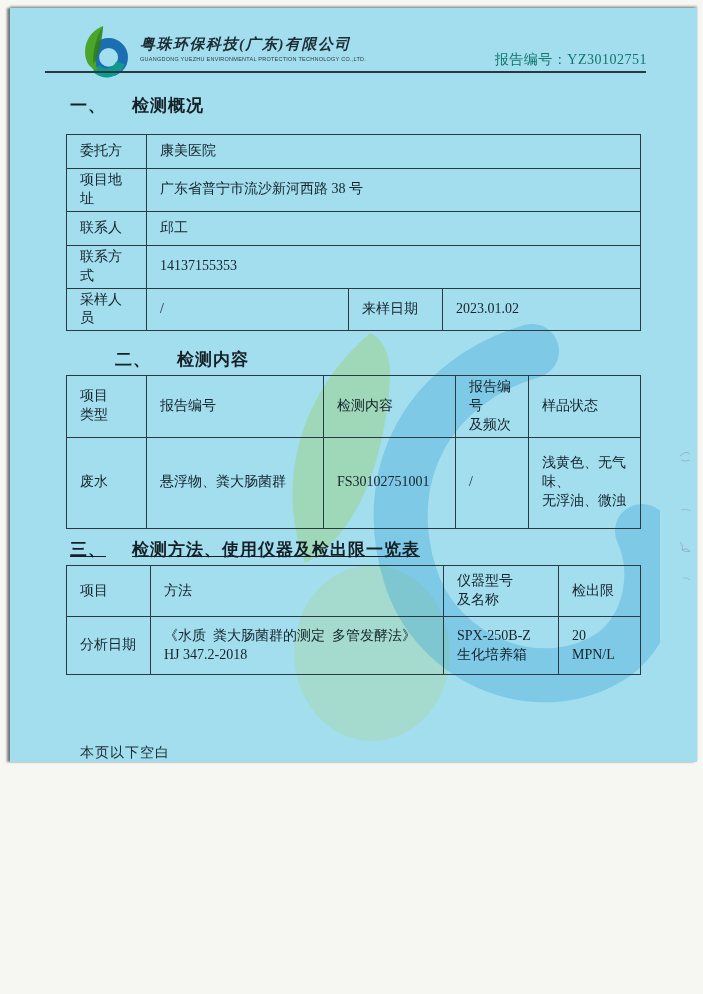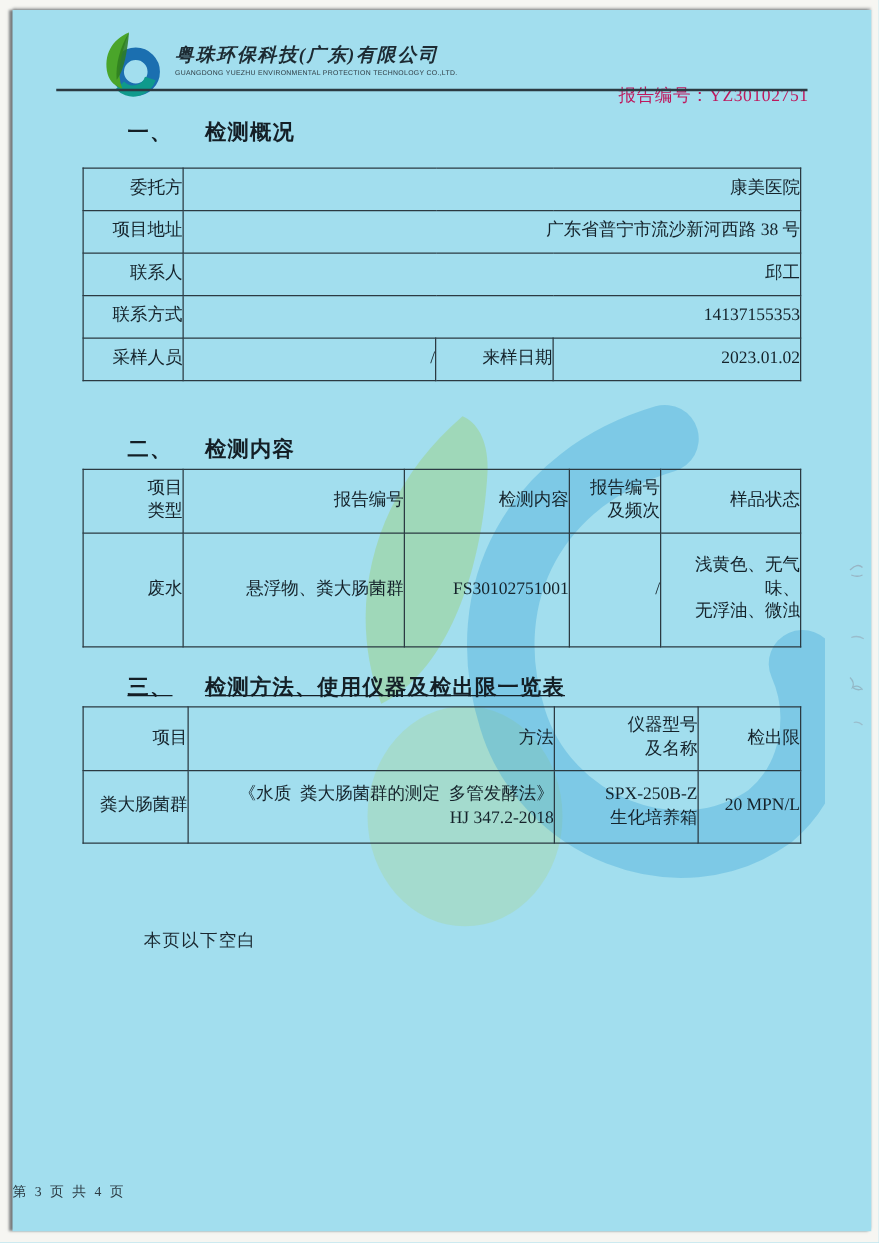--- a/index.html
+++ b/index.html
@@ -4,63 +4,63 @@
 <style>
   html,body{margin:0;padding:0;}
   body{
     width:703px;height:994px;position:relative;
     background:#f6f6f2;
     font-family:"Liberation Serif","DejaVu Serif",serif;
     color:#18262e;
     overflow:hidden;
   }
   .page{
-    position:absolute;left:10px;top:8px;width:687px;height:977px;
+    position:absolute;left:10px;top:8px;width:687px;height:754px;
     background:#a2deee;
     box-shadow:-3px 0 2px rgba(30,35,40,.55), 0 -2px 2px rgba(60,65,70,.35);
     overflow:hidden;
   }
   
   .watermark{position:absolute;left:250px;top:315px;width:400px;height:430px;pointer-events:none;}
   
   .hdr-rule{position:absolute;left:35px;top:63px;width:601px;height:2px;background:#2b3a42;}
   .logo{position:absolute;left:68px;top:17px;width:54px;height:54px;}
   .company{position:absolute;left:130px;top:27px;}
   .company-cn{
     font-size:15px;font-weight:bold;font-style:italic;letter-spacing:1.5px;
     color:#1d2b33;
   }
   .company-en{
     font-size:5.5px;letter-spacing:.25px;color:#2e3c44;margin-top:2px;
     font-family:"Liberation Sans",sans-serif;
   }
   .report-no{
-    position:absolute;right:50px;top:60px;font-size:14px;letter-spacing:.5px;color:#be185d;
+    position:absolute;right:50px;top:43px;font-size:14px;letter-spacing:.5px;color:#0f766e;
   }
   
-  .sec-h{position:absolute;left:92px;font-size:17px;font-weight:bold;color:#141f26;letter-spacing:1px;}
+  .sec-h{position:absolute;left:60px;font-size:17px;font-weight:bold;color:#141f26;letter-spacing:1px;}
   .sec-h .no{margin-right:26px;}
-  .sh1{top:86px;} .sh2{top:340px;} .sh3{top:530px;text-decoration:underline;}
+  .sh1{top:86px;} .sh2{top:340px;margin-left:45px;} .sh3{top:530px;text-decoration:underline;}
   
   table{border-collapse:collapse;table-layout:fixed;position:absolute;left:56px;background:transparent;}
   td{
-    border:1.4px solid #2b3a42;text-align:right;vertical-align:middle;
+    border:1.4px solid #2b3a42;text-align:left;vertical-align:middle;
     font-size:14px;color:#15232b;white-space:pre-wrap;line-height:1.35;
-    padding:2px 0;overflow:hidden;
+    padding:2px 13px;overflow:hidden;
   }
   .t1{top:126px;width:574px;}
   .t1 td{height:29px;}
   .t2{top:367px;width:574px;}
   .t2 .hrow td{height:46px;}
   .t2 .drow td{height:86px;margin-left:31px;}
   .t3{top:557px;width:574px;}
   .t3 .hrow td{height:46px;}
   .t3 .drow td{height:53px;}
   
-  .blank-note{position:absolute;left:70px;top:736px;font-size:14px;letter-spacing:1px;color:#1a2830;margin-left:35px;}
+  .blank-note{position:absolute;left:70px;top:736px;font-size:14px;letter-spacing:1px;color:#1a2830;}
   .footer{position:absolute;left:0;top:938px;width:100%;font-size:11px;letter-spacing:2px;color:#2c3b43;}
   .pen-marks{position:absolute;right:2px;top:430px;width:18px;height:160px;opacity:.55;}
 </style>
 </head>
 <body>
 
 <div class="page">
 
   <svg class="watermark" viewBox="0 0 400 430">
     <path d="M110,10 C40,70 15,160 45,240 C95,215 125,140 130,55 C131,30 122,15 110,10 Z" fill="#9ccf70" opacity="0.42"></path>
@@ -161,21 +161,21 @@
       </colgroup>
     <tbody>
         <tr class="hrow">
       <td>项目</td>
       <td>方法</td>
       <td>仪器型号
 及名称</td>
       <td>检出限</td>
     </tr>
     <tr class="drow">
-      <td>粪大肠菌群</td>
+      <td>分析日期</td>
       <td>《水质  粪大肠菌群的测定  多管发酵法》
 HJ 347.2-2018</td>
       <td>SPX-250B-Z
 生化培养箱</td>
       <td>20 MPN/L</td>
     </tr>
   </tbody>
     </table>
 
   <div class="blank-note">本页以下空白</div>

